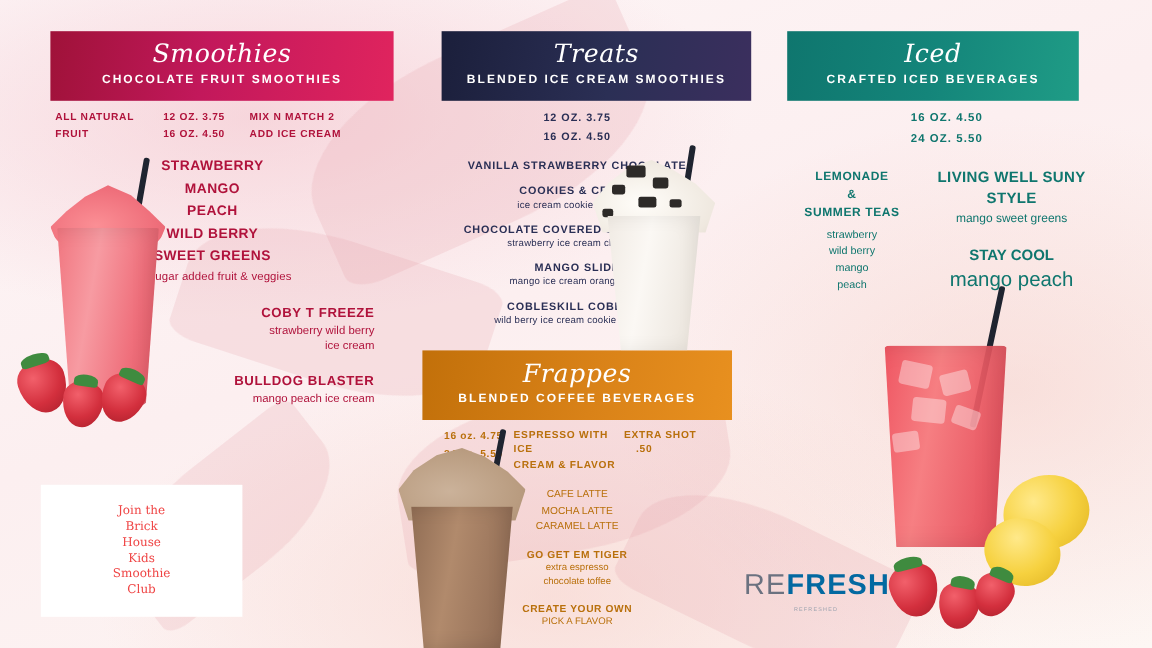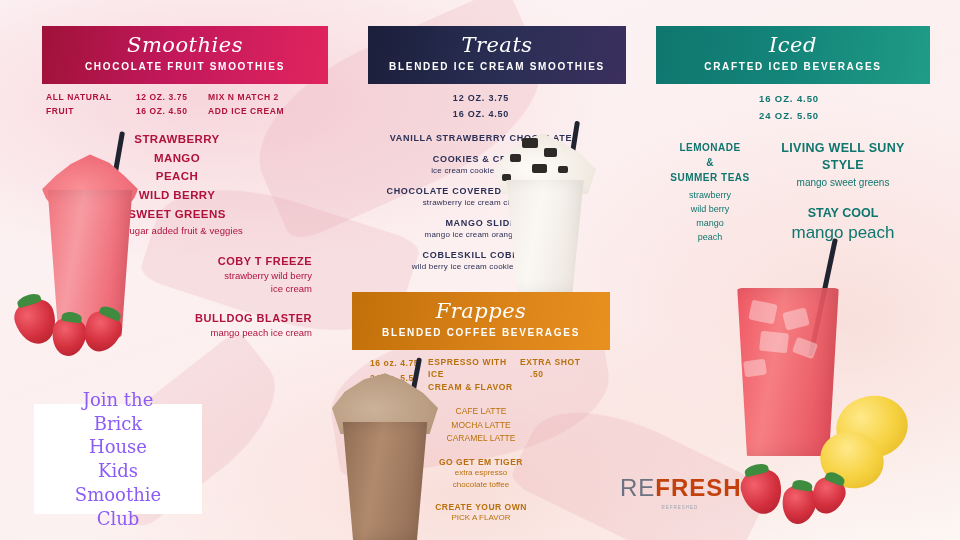--- a/index.html
+++ b/index.html
@@ -56,21 +56,21 @@
 
   #banner-smoothies {
     left: 42px; top: 26px; width: 286px; height: 58px;
     background: linear-gradient(100deg,#9f1239 0%, #c2185b 45%, #e0245e 100%);
   }
   #banner-treats {
     left: 368px; top: 26px; width: 258px; height: 58px;
     background: linear-gradient(100deg,#1b1f3b 0%, #2b2f55 55%, #3b2f5e 100%);
   }
   #banner-iced {
-    left: 656px; top: 26px; width: 274px; height: 58px;
+    left: 656px; top: 26px; width: 243px; height: 58px;
     background: linear-gradient(100deg,#0f766e 0%, #14857a 50%, #1f9c86 100%);
   }
   #banner-frappes {
     left: 352px; top: 292px; width: 258px; height: 58px;
     background: linear-gradient(100deg,#c2700a 0%, #d98218 55%, #e8901f 100%);
   }
 
   
   .col { position: absolute; }
 
@@ -139,33 +139,33 @@
   .fr-block .desc  { font-size: 8px; line-height: 1.5; }
 
   
   #kids-club {
     position: absolute;
     left: 34px; top: 404px; width: 168px; height: 110px;
     background: #ffffff;
     display: flex; align-items: center; justify-content: center;
   }
   #kids-club .txt {
-    color: #8b5cf6;
+    color: #ef4444;
     font-family: "DejaVu Serif", serif;
-    font-size: 18px;
+    font-size: 10px;
     text-align: center;
     line-height: 1.32;
   }
 
   
   #logo {
     position: absolute; left: 620px; top: 474px; width: 120px; text-align: center;
   }
   #logo .word { font-size: 24px; letter-spacing: 1px; color: #6b7280; }
-  #logo .word b { color: #c2410c; font-weight: bold; }
+  #logo .word b { color: #0369a1; font-weight: bold; }
   #logo .tiny { font-size: 4.5px; letter-spacing: 1px; color: #9ca3af; margin-top: 3px; }
 
   
   .drink { position: absolute; }
   .straw {
     position: absolute; width: 5px; background: #1f2430; border-radius: 2px;
     transform-origin: bottom center;
   }
 
   

